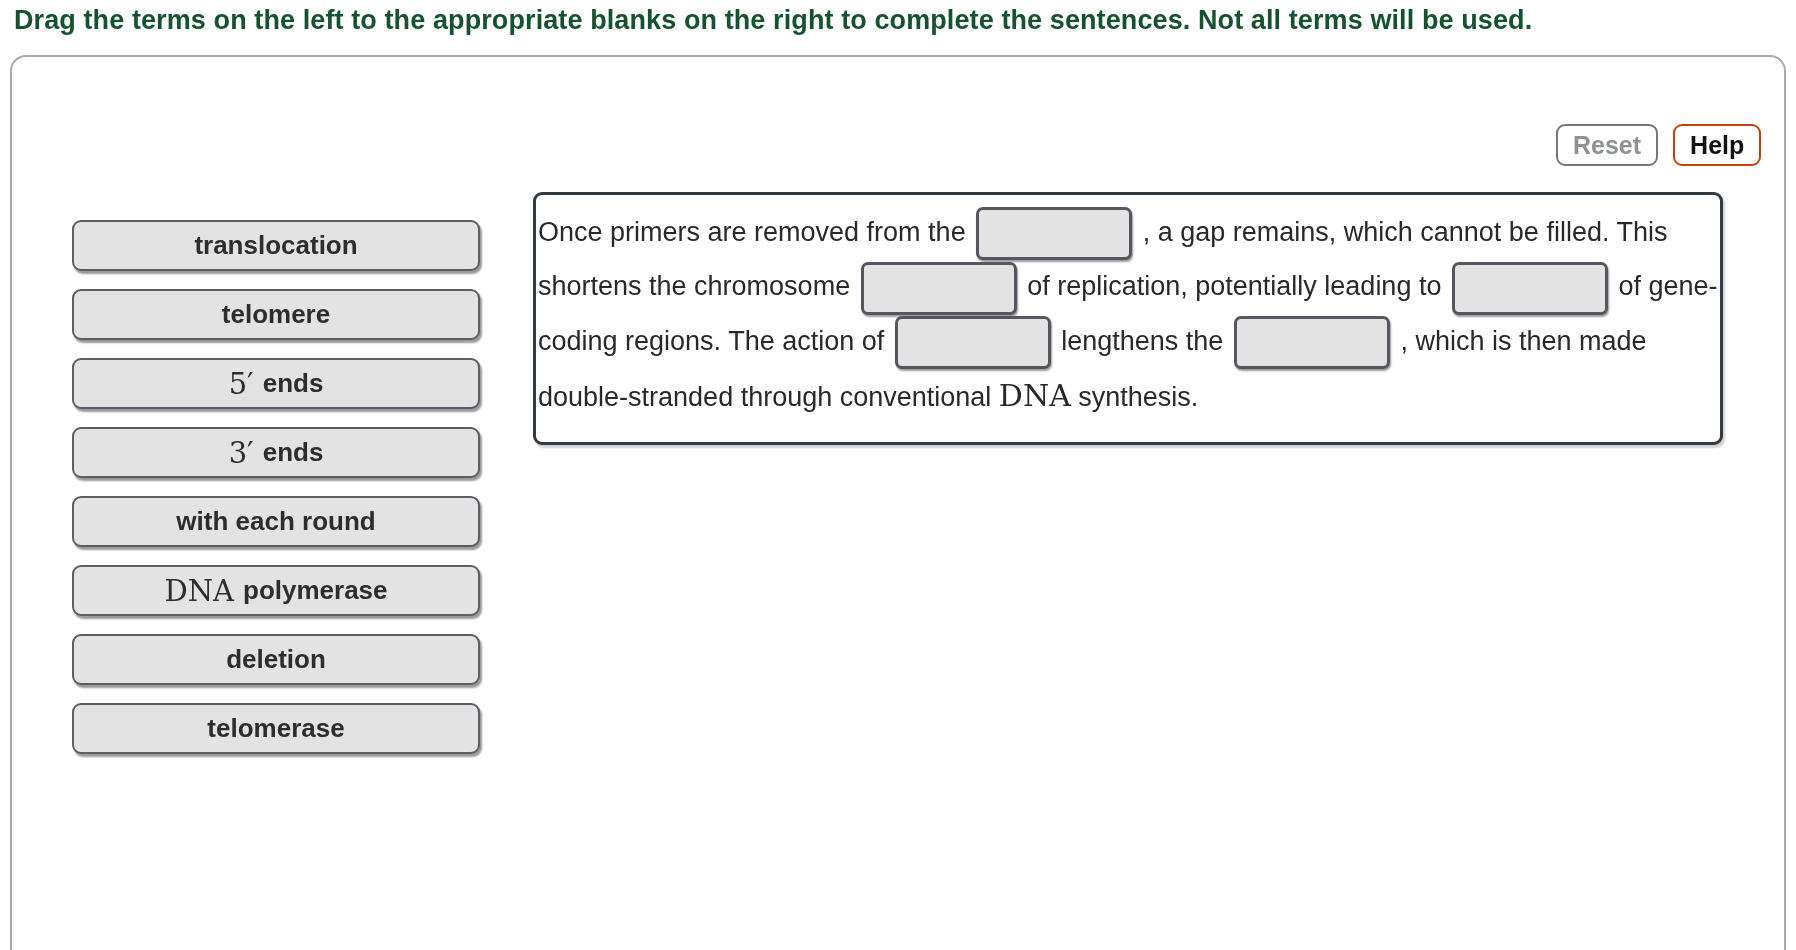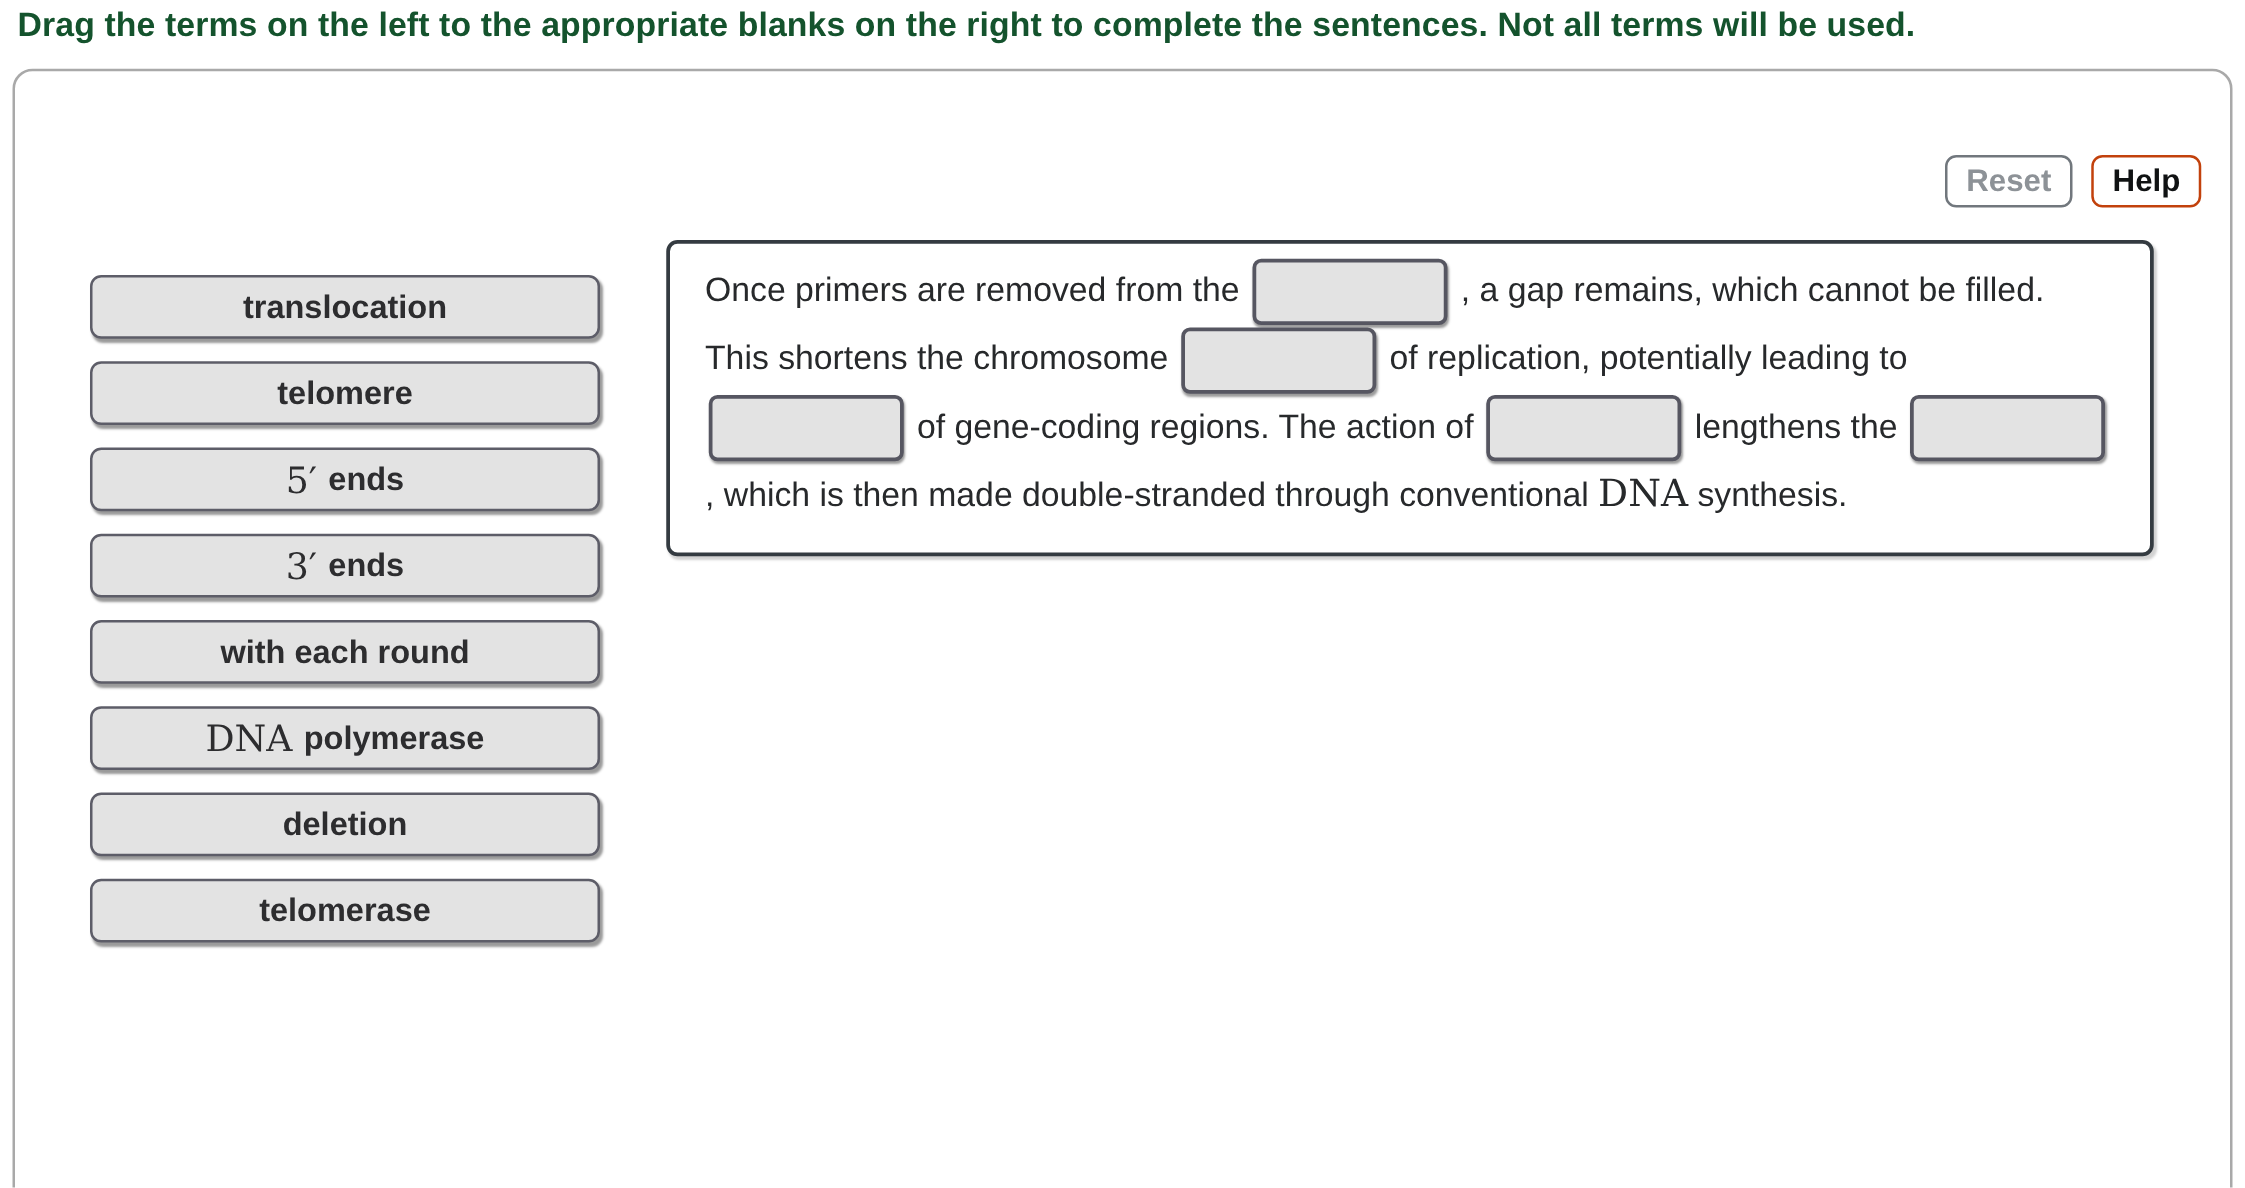--- a/index.html
+++ b/index.html
@@ -36,21 +36,21 @@
   }
   .chip-label{font-size:26px;font-weight:bold;color:#2d2d2f;}
   .chip-math{
     font-family:"DejaVu Serif",serif;font-weight:normal;
     font-size:29px;color:#2d2d2f;margin-right:9px;
   }
   .sentence-box{
     position:absolute;left:533px;top:192px;width:1190px;height:253px;
     box-sizing:border-box;background:#fff;
     border:3px solid #343b41;border-radius:9px;
-    padding:11px 28px;box-shadow:2px 3px 2px rgba(0,0,0,0.18);
+    padding:11px 2px;box-shadow:2px 3px 2px rgba(0,0,0,0.18);
     font-size:27px;color:#27292b;line-height:53px;
   }
   .sentence-text{white-space:pre-wrap;}
   .serif-inline{font-family:"DejaVu Serif",serif;font-size:30px;}
   .blank{
     display:inline-block;width:150px;height:47px;
     background:#e3e3e3;border:3px solid #565661;border-radius:7px;
     vertical-align:middle;box-shadow:1px 2px 2px #9a9a9a;margin:0 3px;
   }
 </style>

